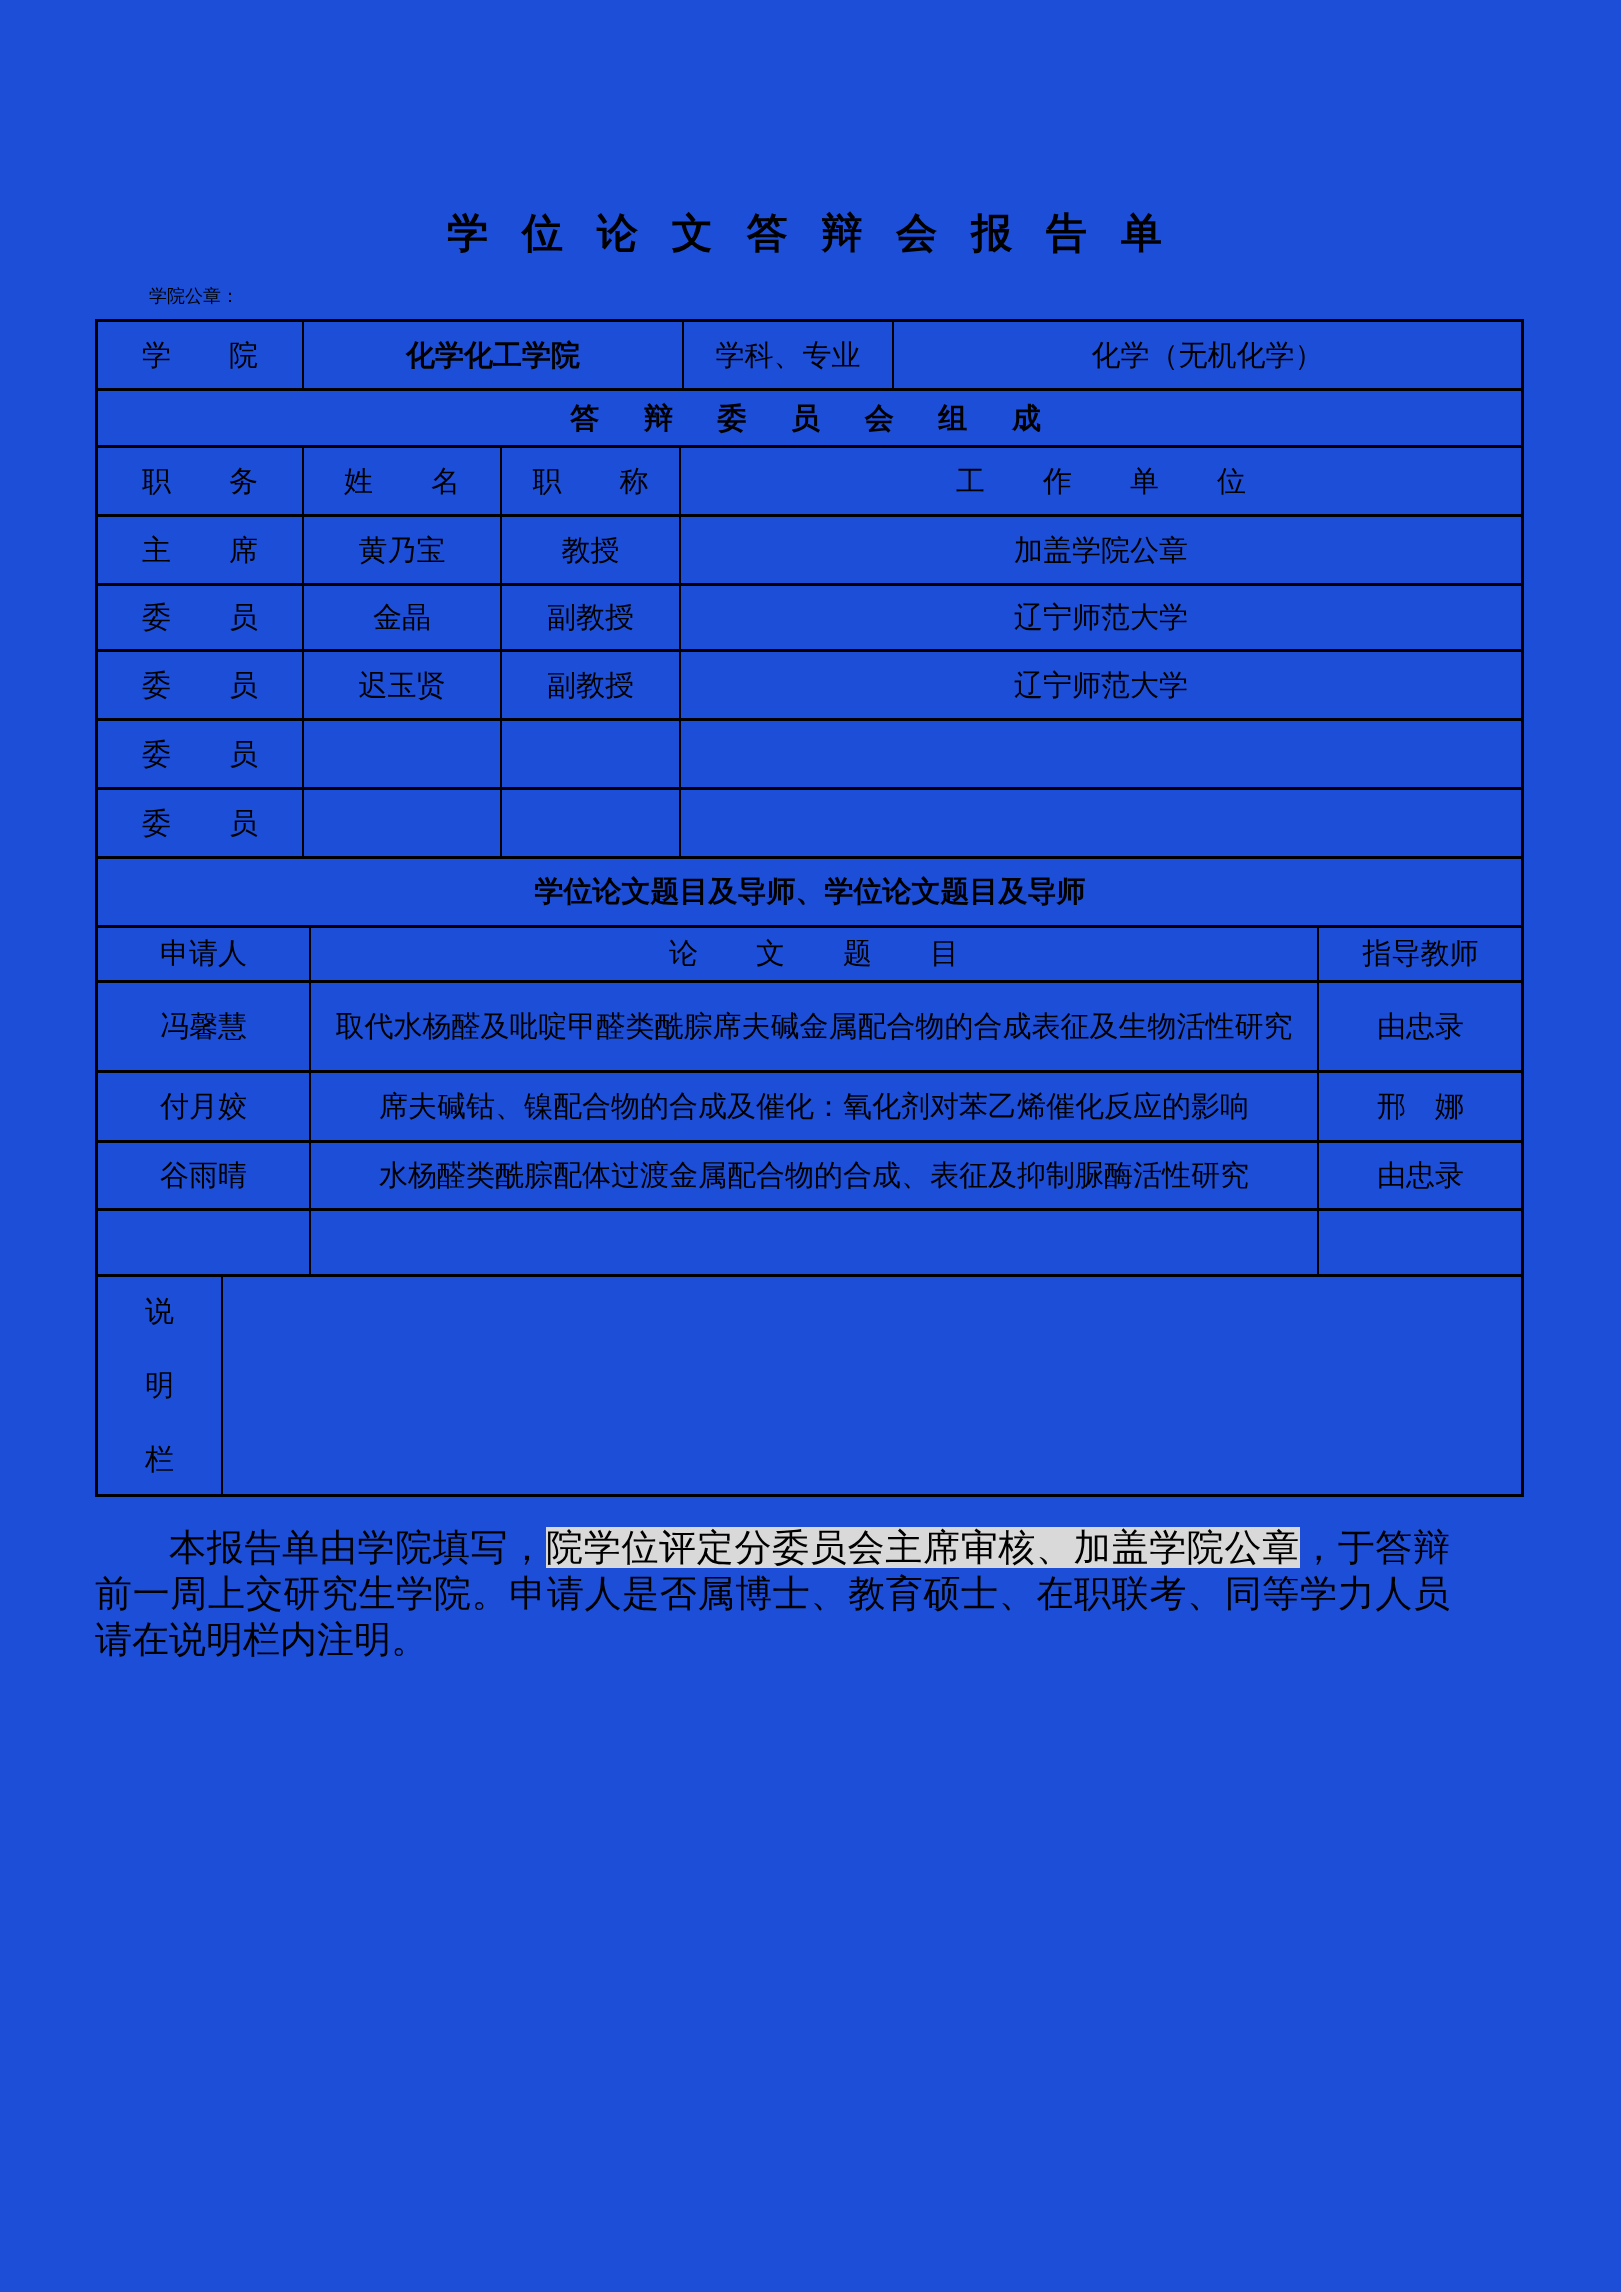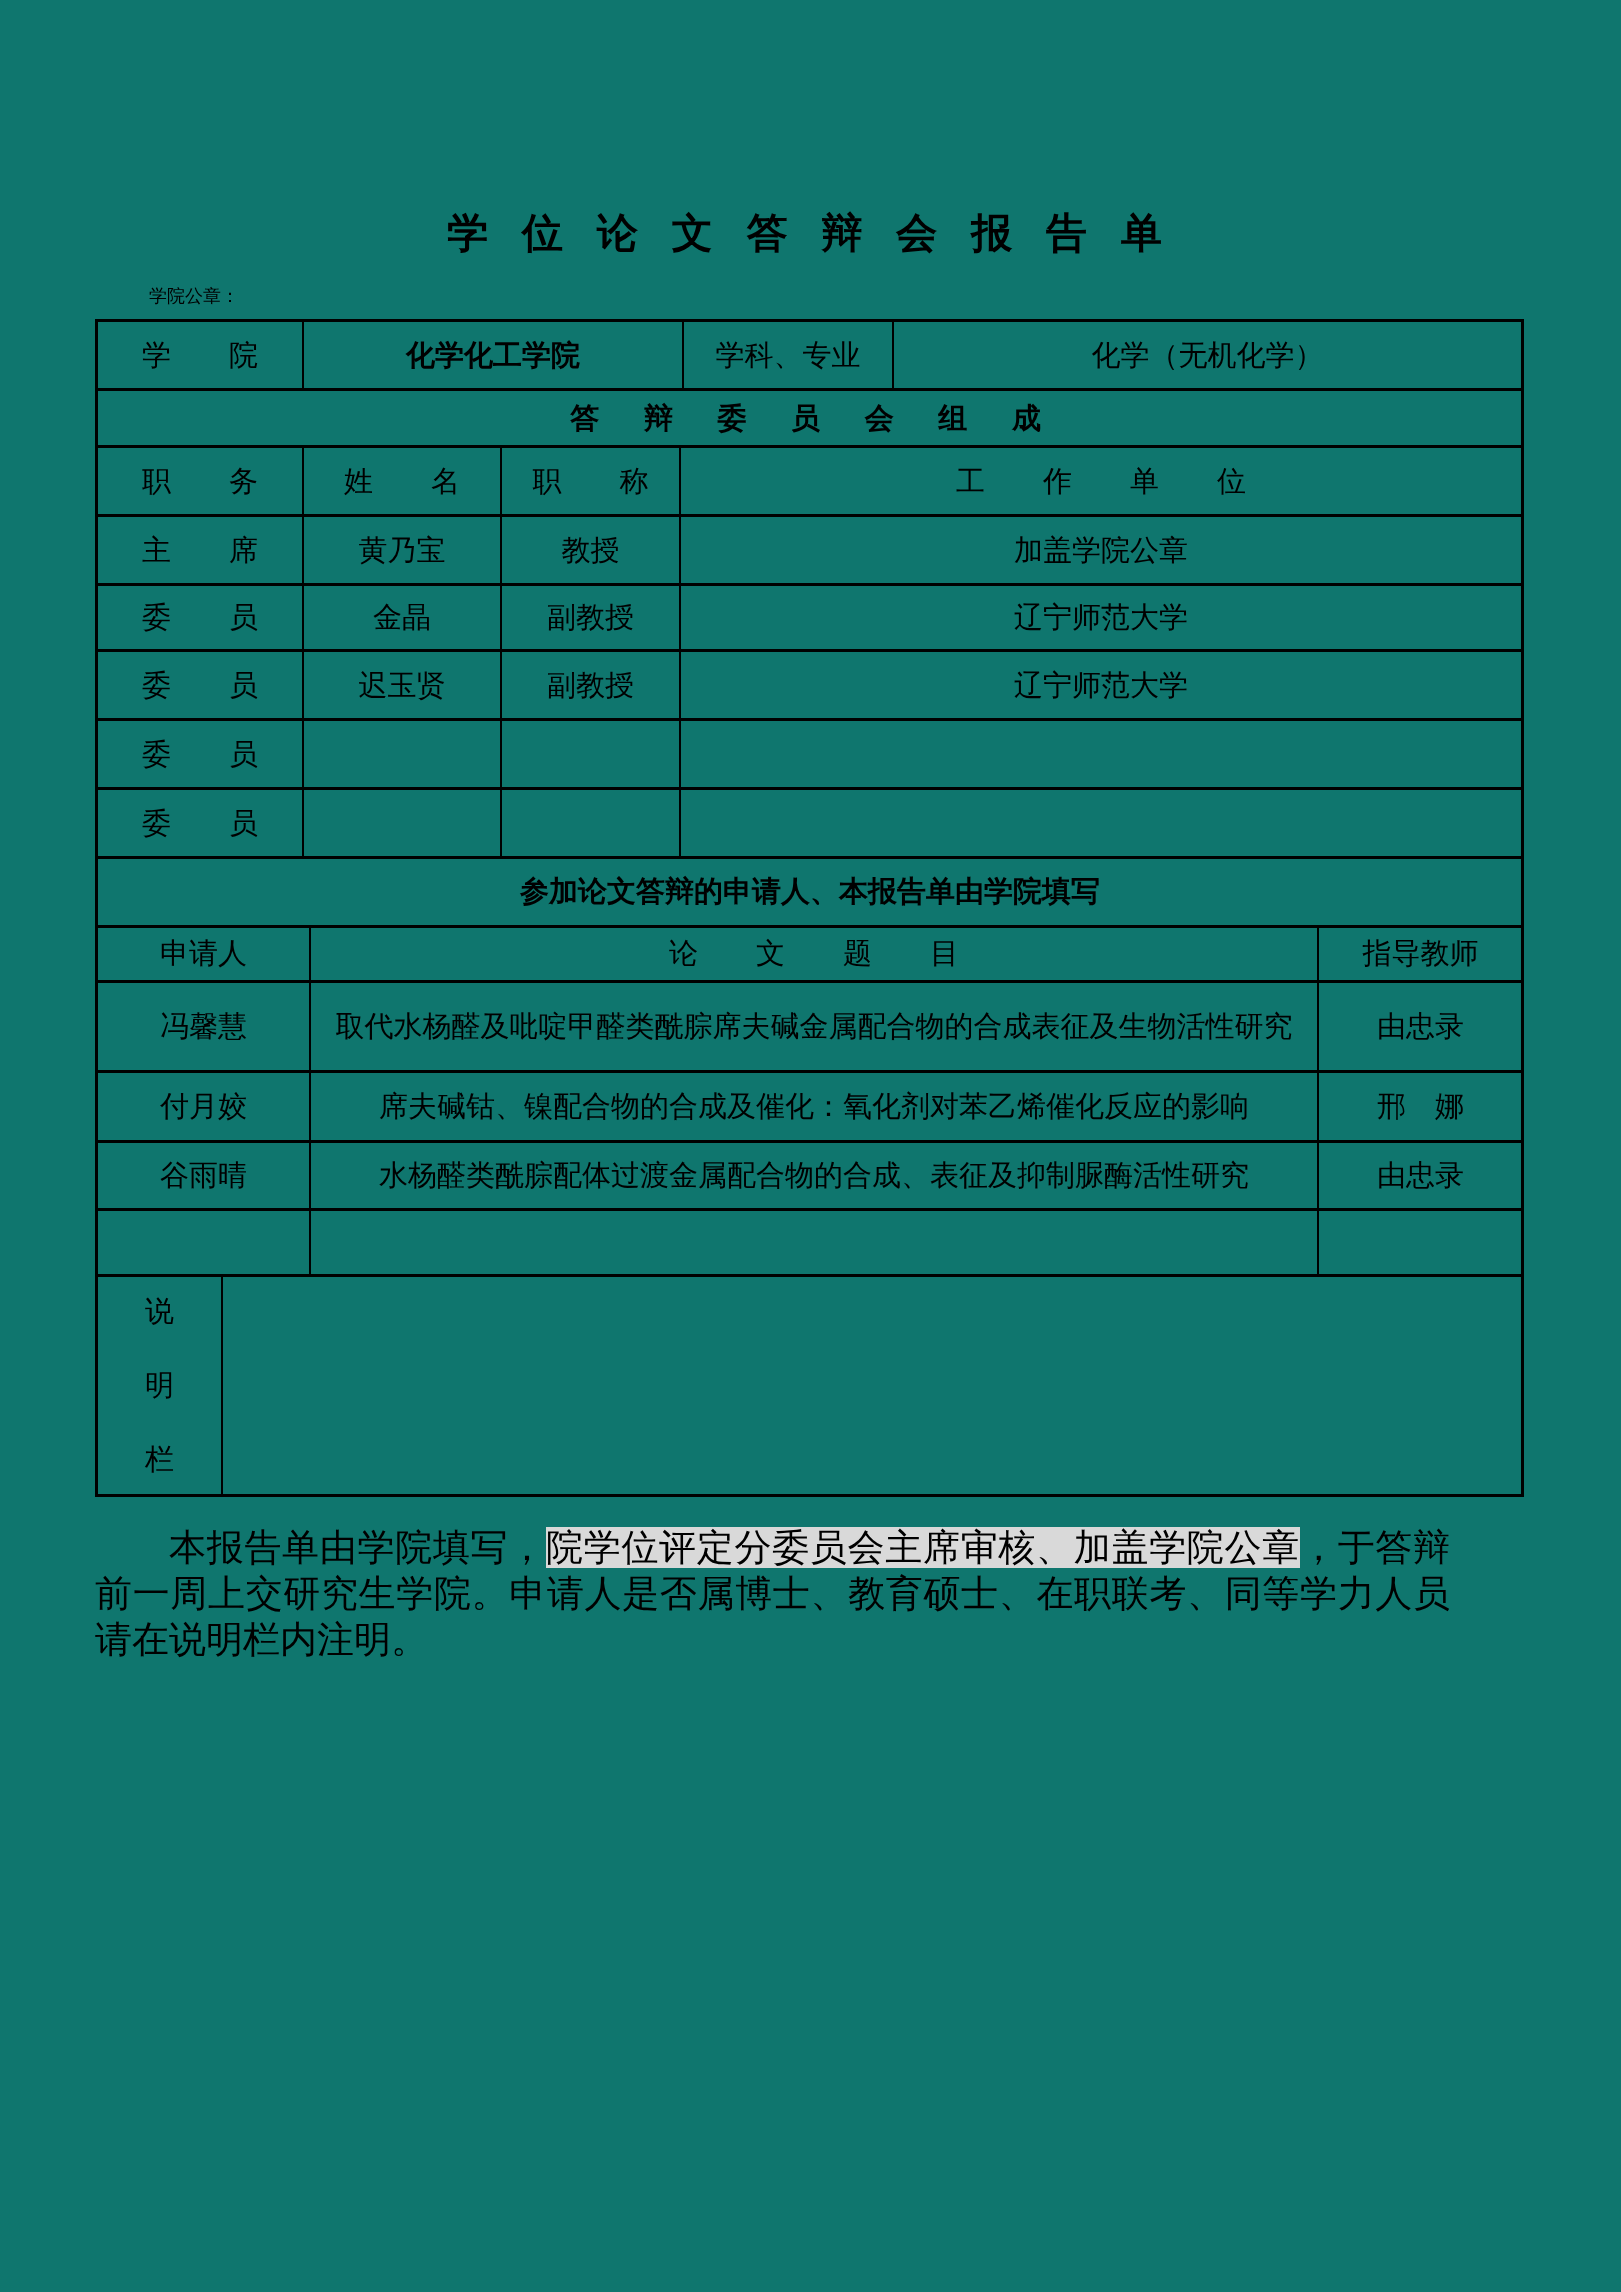--- a/index.html
+++ b/index.html
@@ -1,19 +1,19 @@
 <!DOCTYPE html>
 <html><head>
 <meta charset="utf-8">
 <style>
   html,body{margin:0;padding:0;background:#fff;}
   .page{
     position:relative;
     width:1621px;height:2293px;
-    background:#0f766e;
+    background:#1d4ed8;
     color:#000;
     font-family:"Liberation Serif","DejaVu Serif",serif;
     overflow:hidden;
   }
   .content{margin-left:95px;width:1431px;}
   .doc-title{
     margin:0;
     padding-top:208px;
     text-align:center;
     font-size:41px;
@@ -150,21 +150,21 @@
         </table>
 
       <table class="tbl sectionC">
         <colgroup>
             <col style="width:212px">
             <col style="width:1008px">
             <col style="width:204px">
           </colgroup>
         <tbody>
             <tr class="h70">
-          <td colspan="3" class="sec-title">参加论文答辩的申请人、本报告单由学院填写</td>
+          <td colspan="3" class="sec-title">学位论文题目及导师、学位论文题目及导师</td>
         </tr>
         <tr class="h56">
           <td>申请人</td>
           <td>论　　文　　题　　目</td>
           <td>指导教师</td>
         </tr>
         <tr class="h92">
           <td>冯馨慧</td>
           <td class="thesis">取代水杨醛及吡啶甲醛类酰腙席夫碱金属配合物的合成表征及生物活性研究</td>
           <td>由忠录</td>

